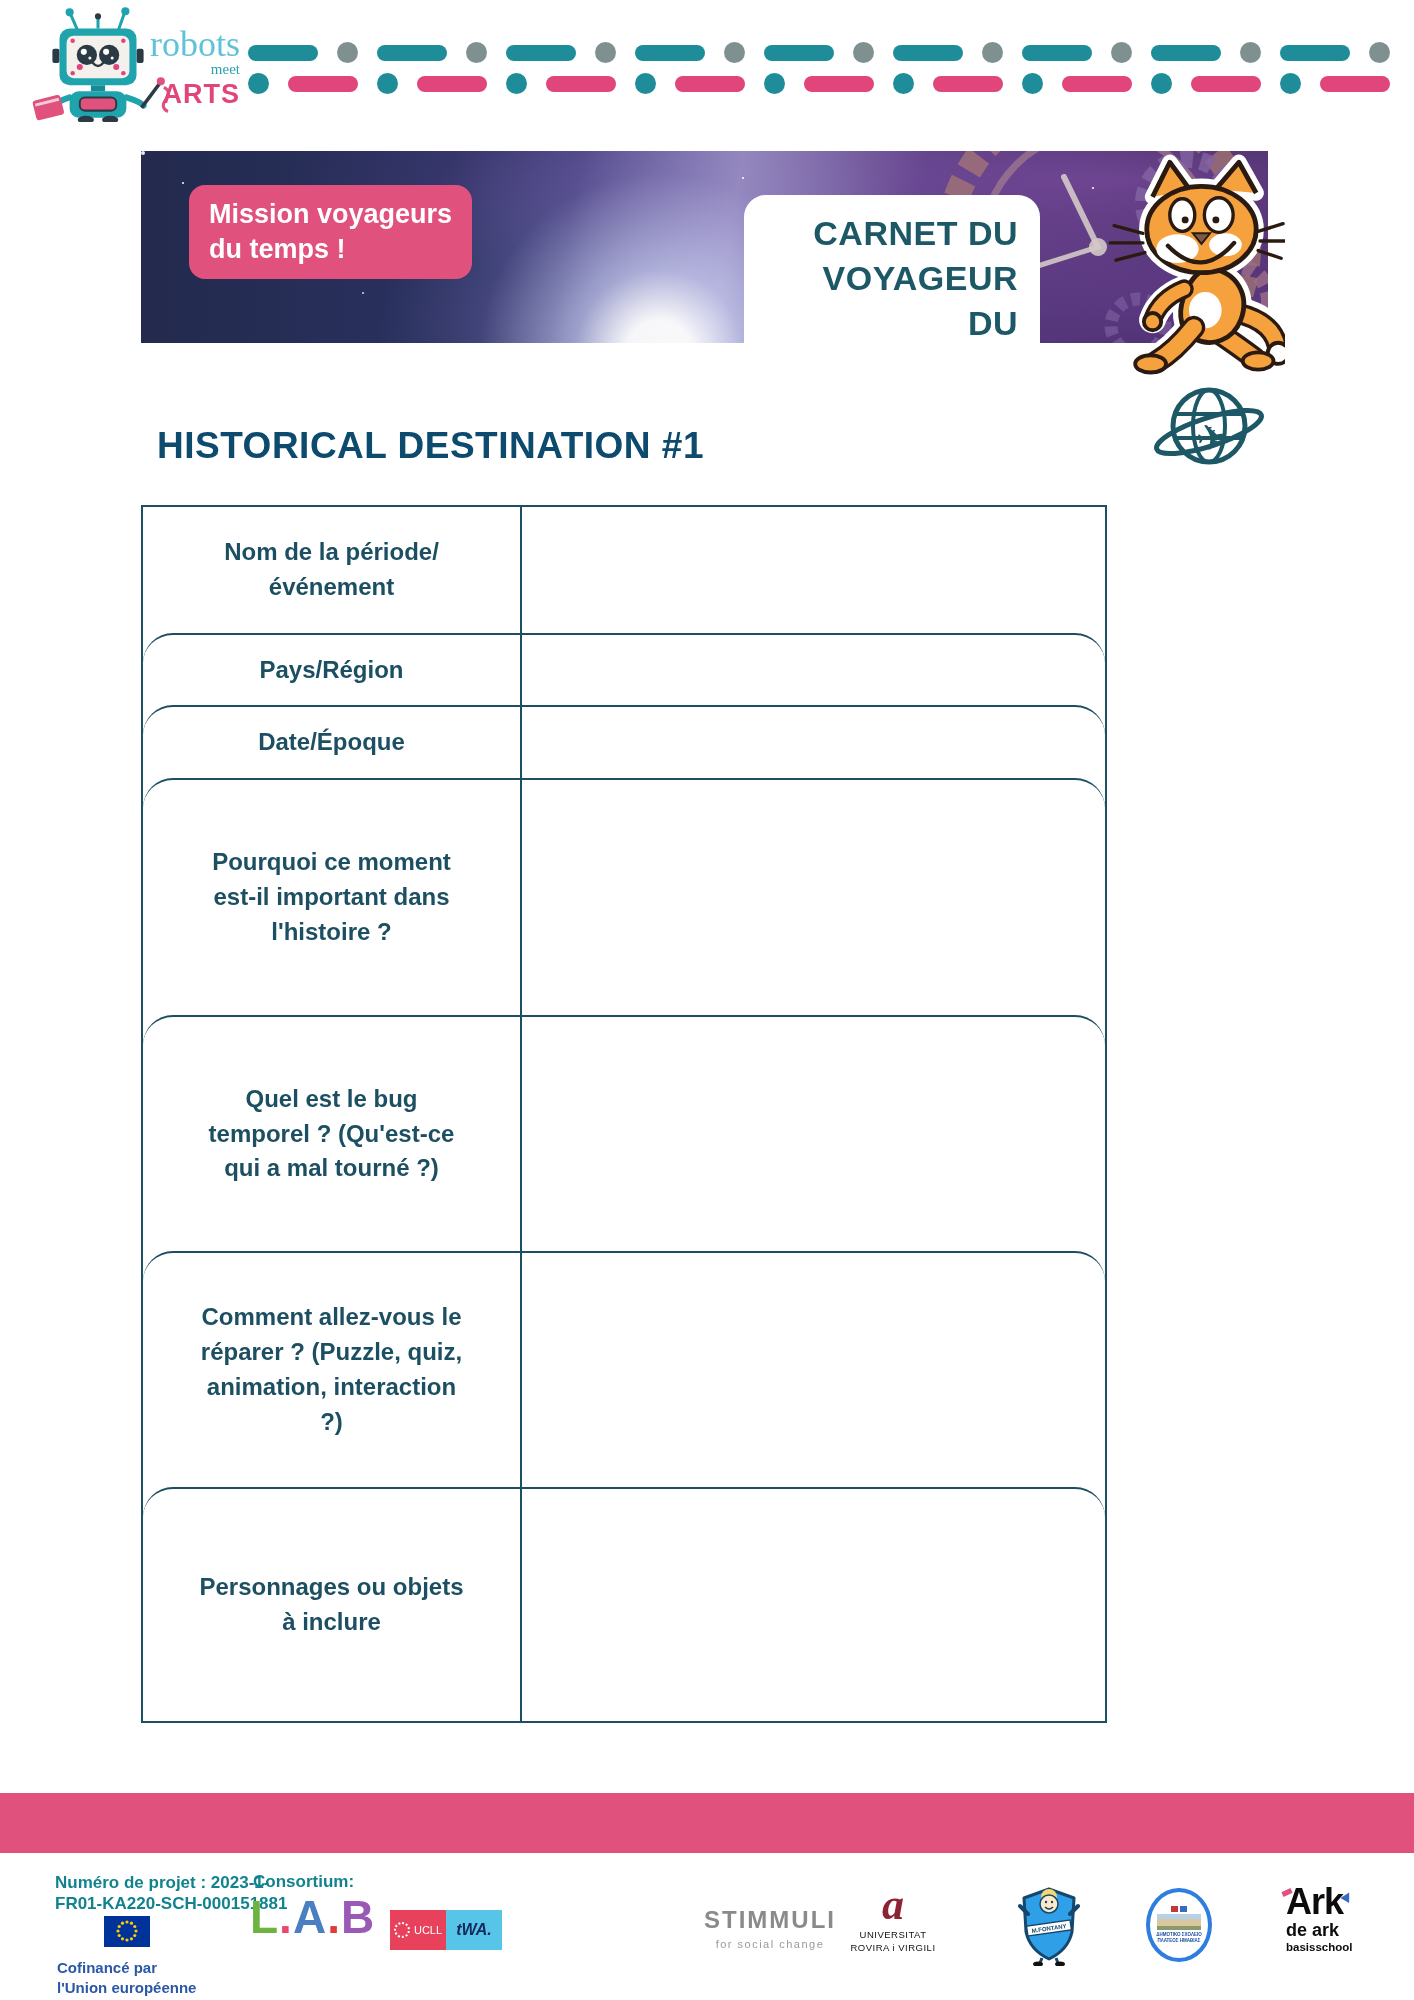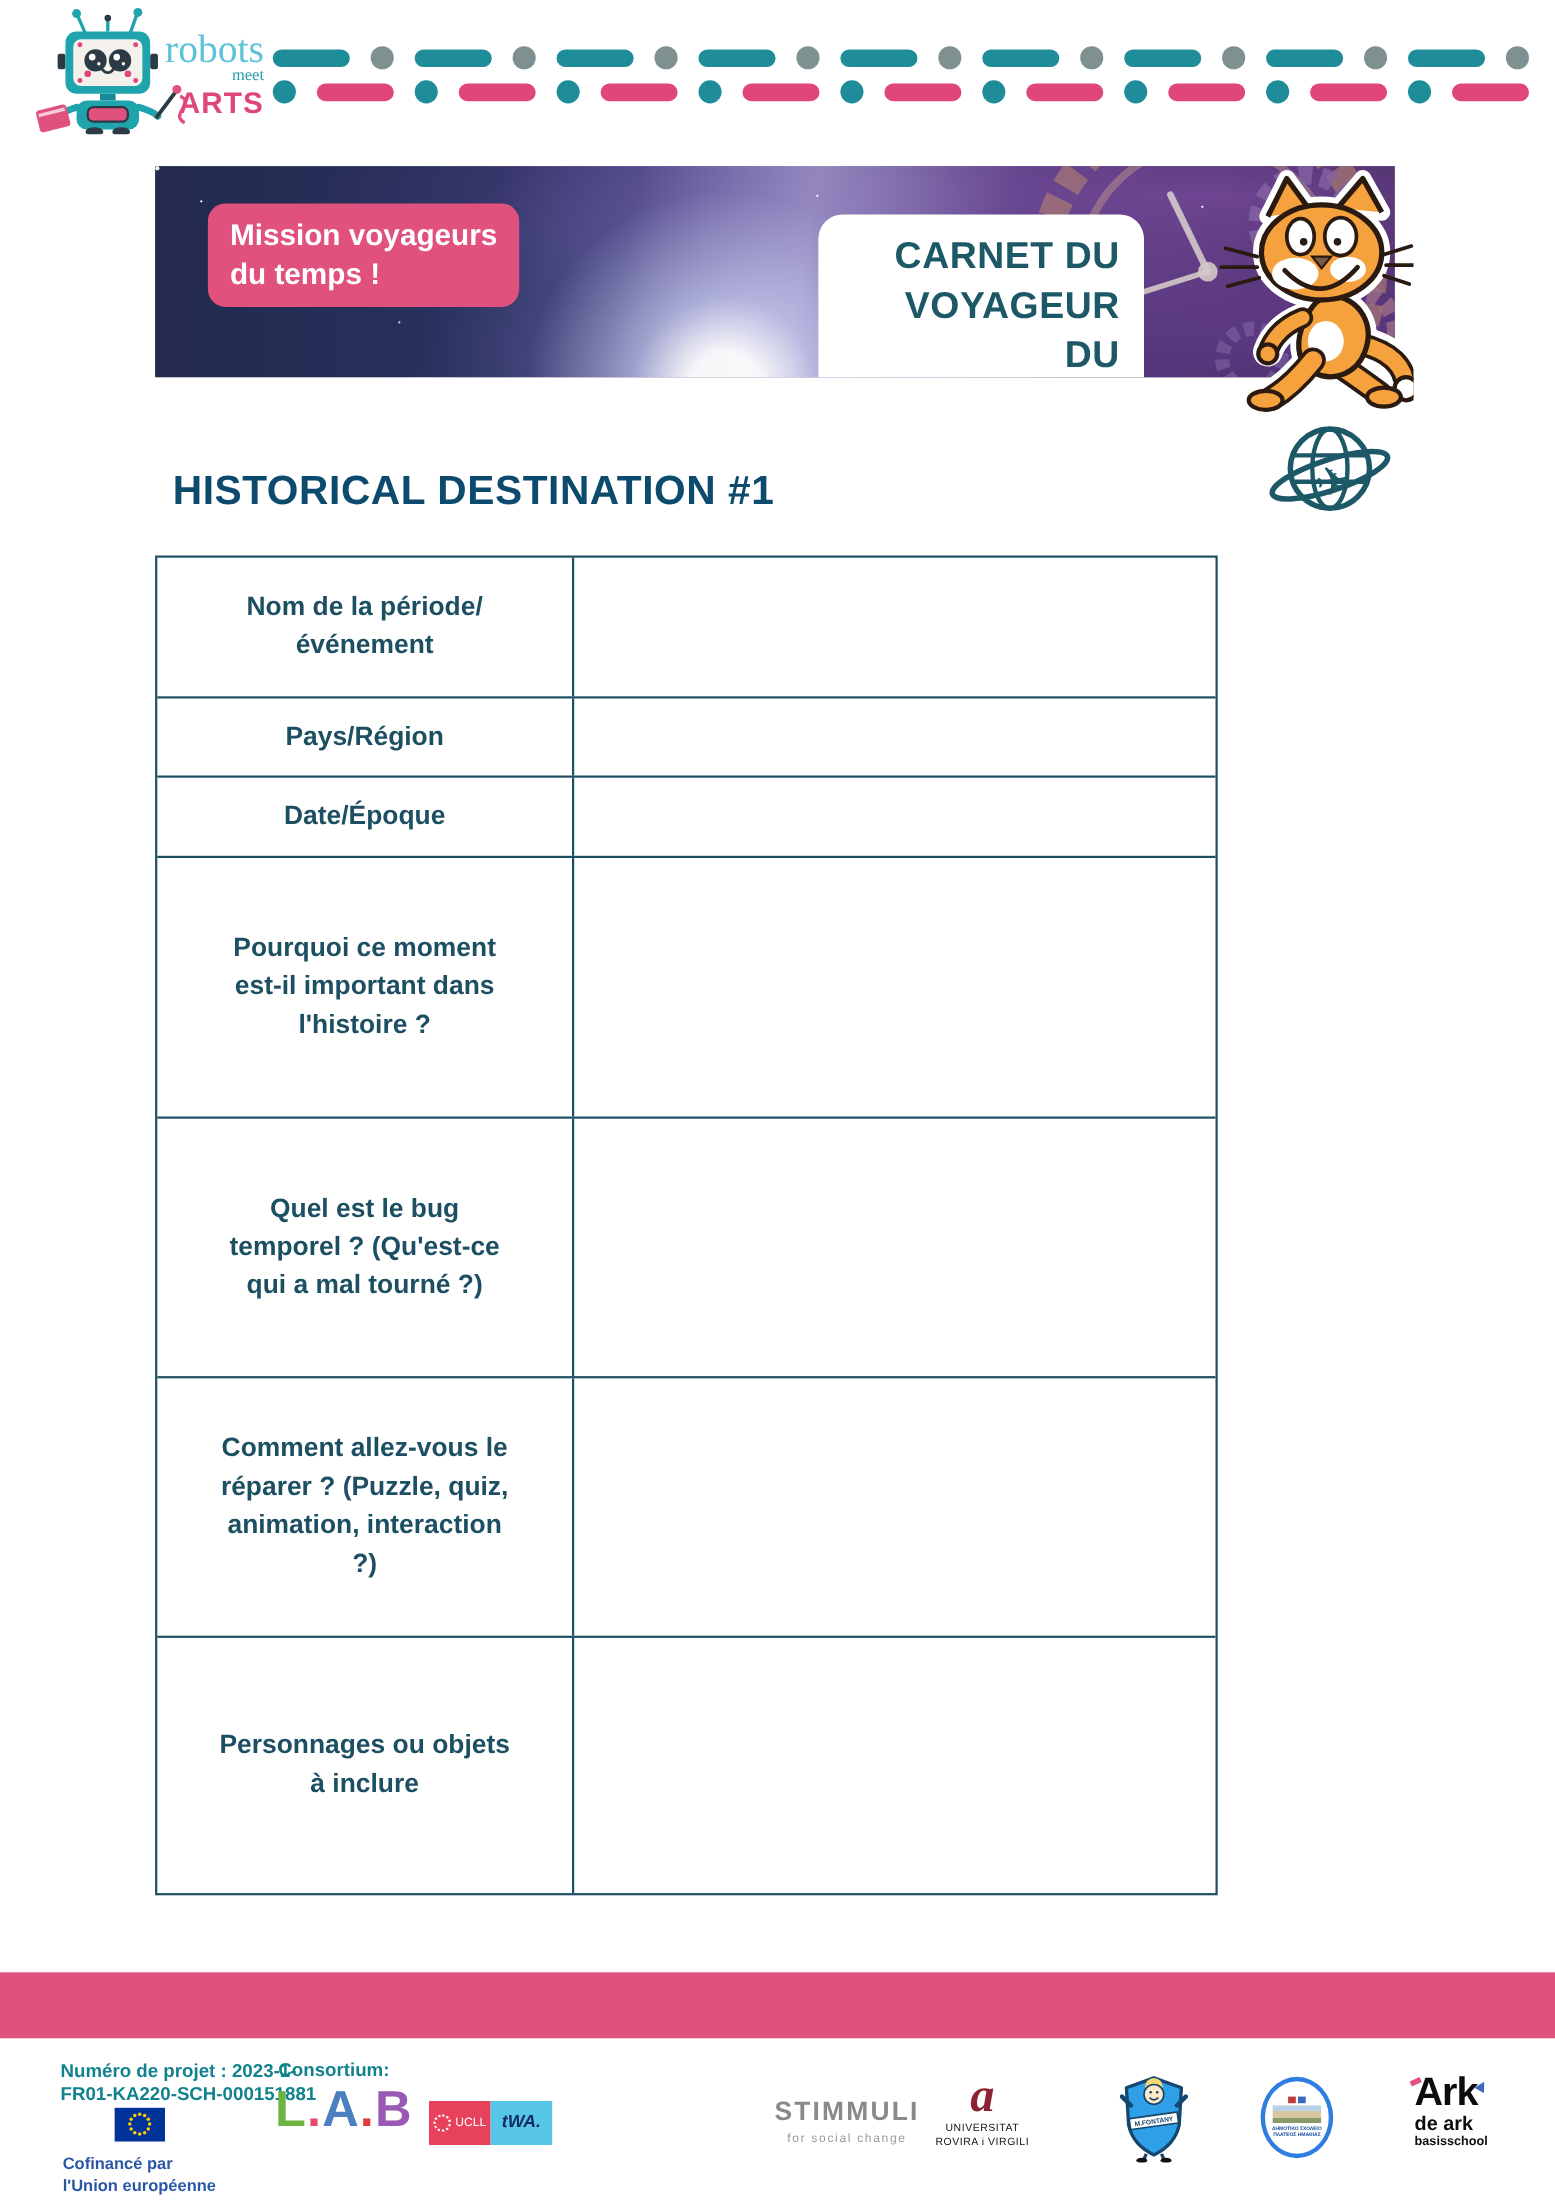--- a/index.html
+++ b/index.html
@@ -42,21 +42,21 @@
     white-space:pre-line;letter-spacing:.5px;}
   .scratch-cat{left:1093px;top:153px;width:192px;height:224px;z-index:3;}
 
   
   .heading{left:141px;top:409px;font-size:37px;font-weight:800;color:#0c4a6e;letter-spacing:.5px;margin:16px;}
   .globe{left:1150px;top:376px;width:118px;height:104px;}
 
   
   .wtable{left:141px;top:505px;width:966px;border:2px solid #1D4F63;box-sizing:border-box;}
   .trow{display:flex;box-sizing:border-box;}
-  .trow + .trow{border-top:2px solid #1D4F63;}
+  .trow + .trow{border-top:2px solid #1D4F63;border-radius:30px;}
   .lcell{width:379px;box-sizing:border-box;border-right:2px solid #1D4F63;display:flex;
     align-items:center;justify-content:center;text-align:center;padding:0 18px;}
   .lcell span{font-size:24px;font-weight:700;color:#1D4F63;line-height:1.45;white-space:pre-line;}
   .rcell{flex:1;}
   .h128{height:126px;} .h72{height:72px;} .h73{height:73px;} .h237{height:237px;} .h236{height:236px;} .h238{height:234px;}
 
   
   .band{left:0;top:1793px;width:1414px;height:60px;background:#E0517E;}
   .project{left:55px;top:1872px;font-size:17px;font-weight:700;color:#12838E;line-height:1.25;white-space:pre-line;}
   .eu{left:57px;top:1916px;display:flex;align-items:center;gap:11px;flex-direction:column;}

